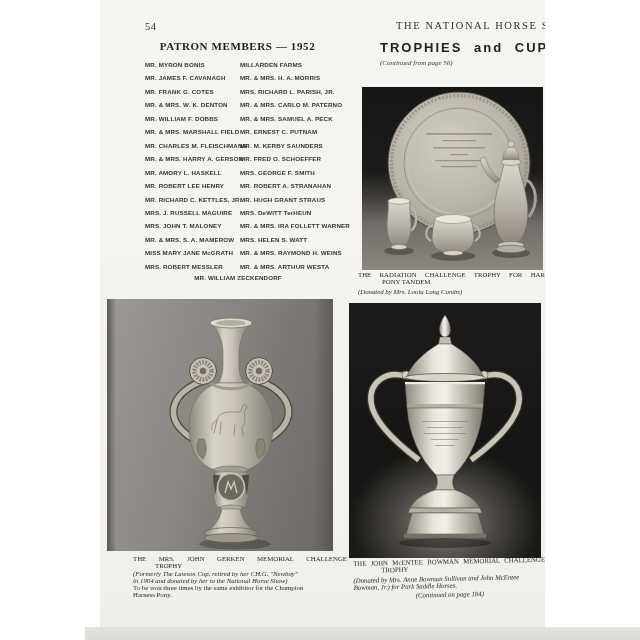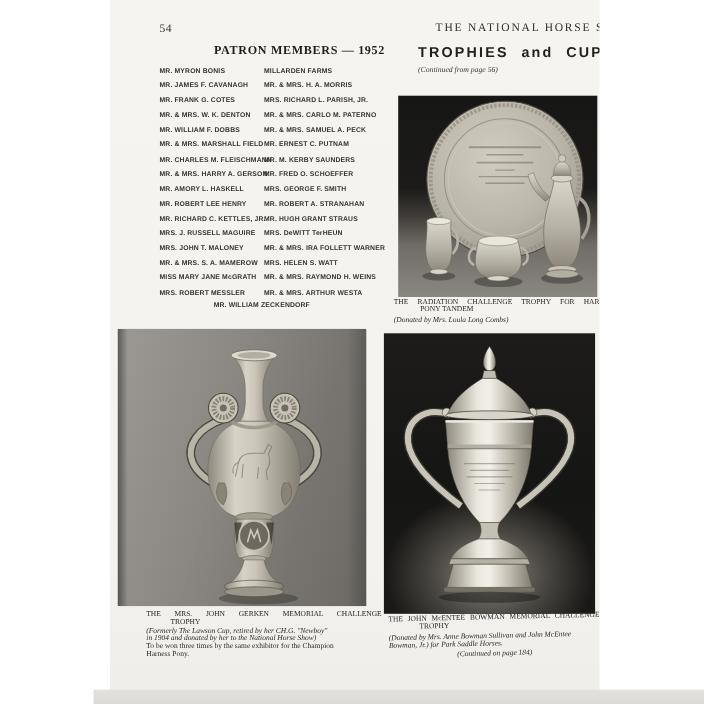--- a/index.html
+++ b/index.html
@@ -11,21 +11,21 @@
           background:linear-gradient(180deg,#f5f4f1 0%,#f3f2ef 80%,#eeede9 100%);
           color:#2b2a27; }
 
   .band { position:absolute; left:85px; right:0; top:627px; height:13px;
           background:linear-gradient(180deg,#e3e2de,#dbdad6); }
 
   .pagenum { position:absolute; left:45px; top:21px; font-size:10.5px; letter-spacing:.5px; color:#33322f; }
   .runhead { position:absolute; left:296px; top:20px; font-size:10.5px; letter-spacing:1.6px;
              white-space:nowrap; color:#33322f; }
 
-  .patron-head { position:absolute; left:25px; top:40px; width:225px; text-align:right;
+  .patron-head { position:absolute; left:25px; top:40px; width:225px; text-align:center;
                  font-size:11px; font-weight:bold; letter-spacing:.6px; white-space:nowrap; color:#201f1d; }
 
   .names { position:absolute; top:58px; font-family:"Liberation Sans", sans-serif; font-weight:bold;
            font-size:6.2px; letter-spacing:.15px; line-height:13.45px; white-space:nowrap; color:#353431; }
   .col1 { left:45px; }
   .col2 { left:140px; }
   .centered-name { position:absolute; left:38px; top:274px; width:200px; text-align:center;
                    font-family:"Liberation Sans", sans-serif; font-weight:bold;
                    font-size:6.2px; letter-spacing:.15px; color:#353431; }
 

